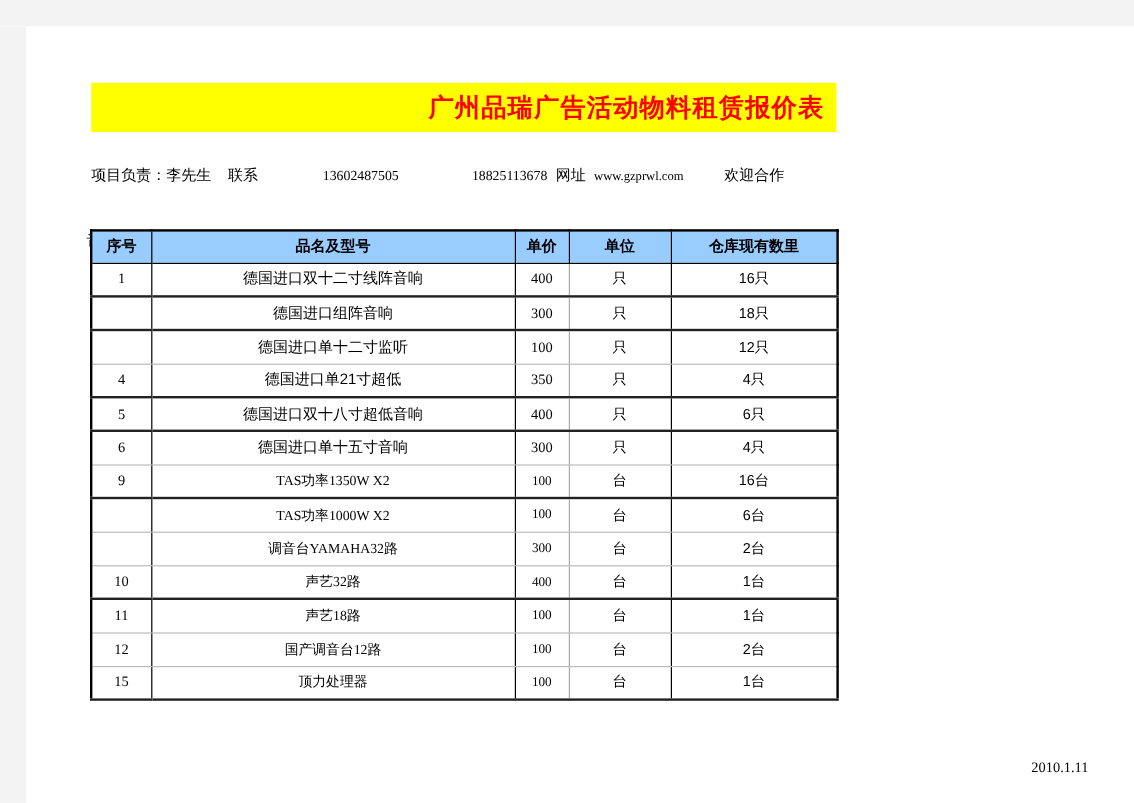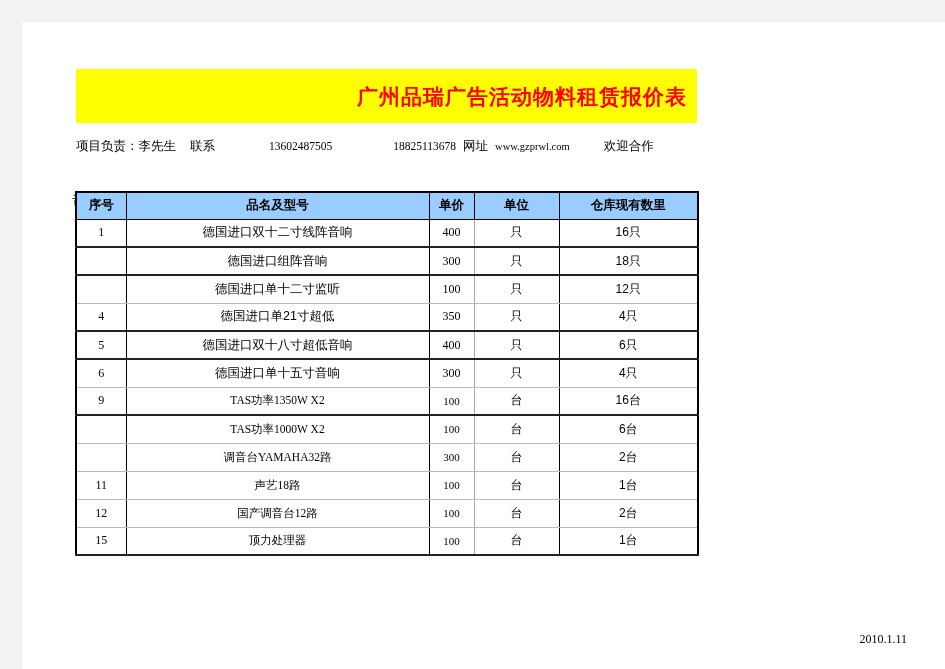--- a/index.html
+++ b/index.html
@@ -34,21 +34,21 @@
     width: 923px; height: 647px;
     background: #ffffff;
   }
 
   
   .banner {
     position: absolute;
     left: 54px;
     top: 47px;
     width: 621px;
-    height: 54px;
+    height: 41px;
     background: #ffff00;
     display: flex;
     align-items: center;
     justify-content: flex-end;
     box-sizing: border-box;
     padding-right: 10px;
   }
   .banner-title {
     font-family: "DejaVu Serif", "Liberation Serif", serif;
     font-weight: bold;
@@ -289,20 +289,27 @@
             <td class="unit">台</td>
             <td class="stock">6台</td>
           </tr>
           <tr class="hl">
             <td class="no"></td>
             <td class="name serif">调音台YAMAHA32路</td>
             <td class="price small">300</td>
             <td class="unit">台</td>
             <td class="stock">2台</td>
           </tr>
+          <tr class="hb">
+            <td class="no">10</td>
+            <td class="name serif">声艺32路</td>
+            <td class="price small">400</td>
+            <td class="unit">台</td>
+            <td class="stock">1台</td>
+          </tr>
           <tr class="hl">
             <td class="no">11</td>
             <td class="name serif">声艺18路</td>
             <td class="price small">100</td>
             <td class="unit">台</td>
             <td class="stock">1台</td>
           </tr>
           <tr class="hl">
             <td class="no">12</td>
             <td class="name serif">国产调音台12路</td>

